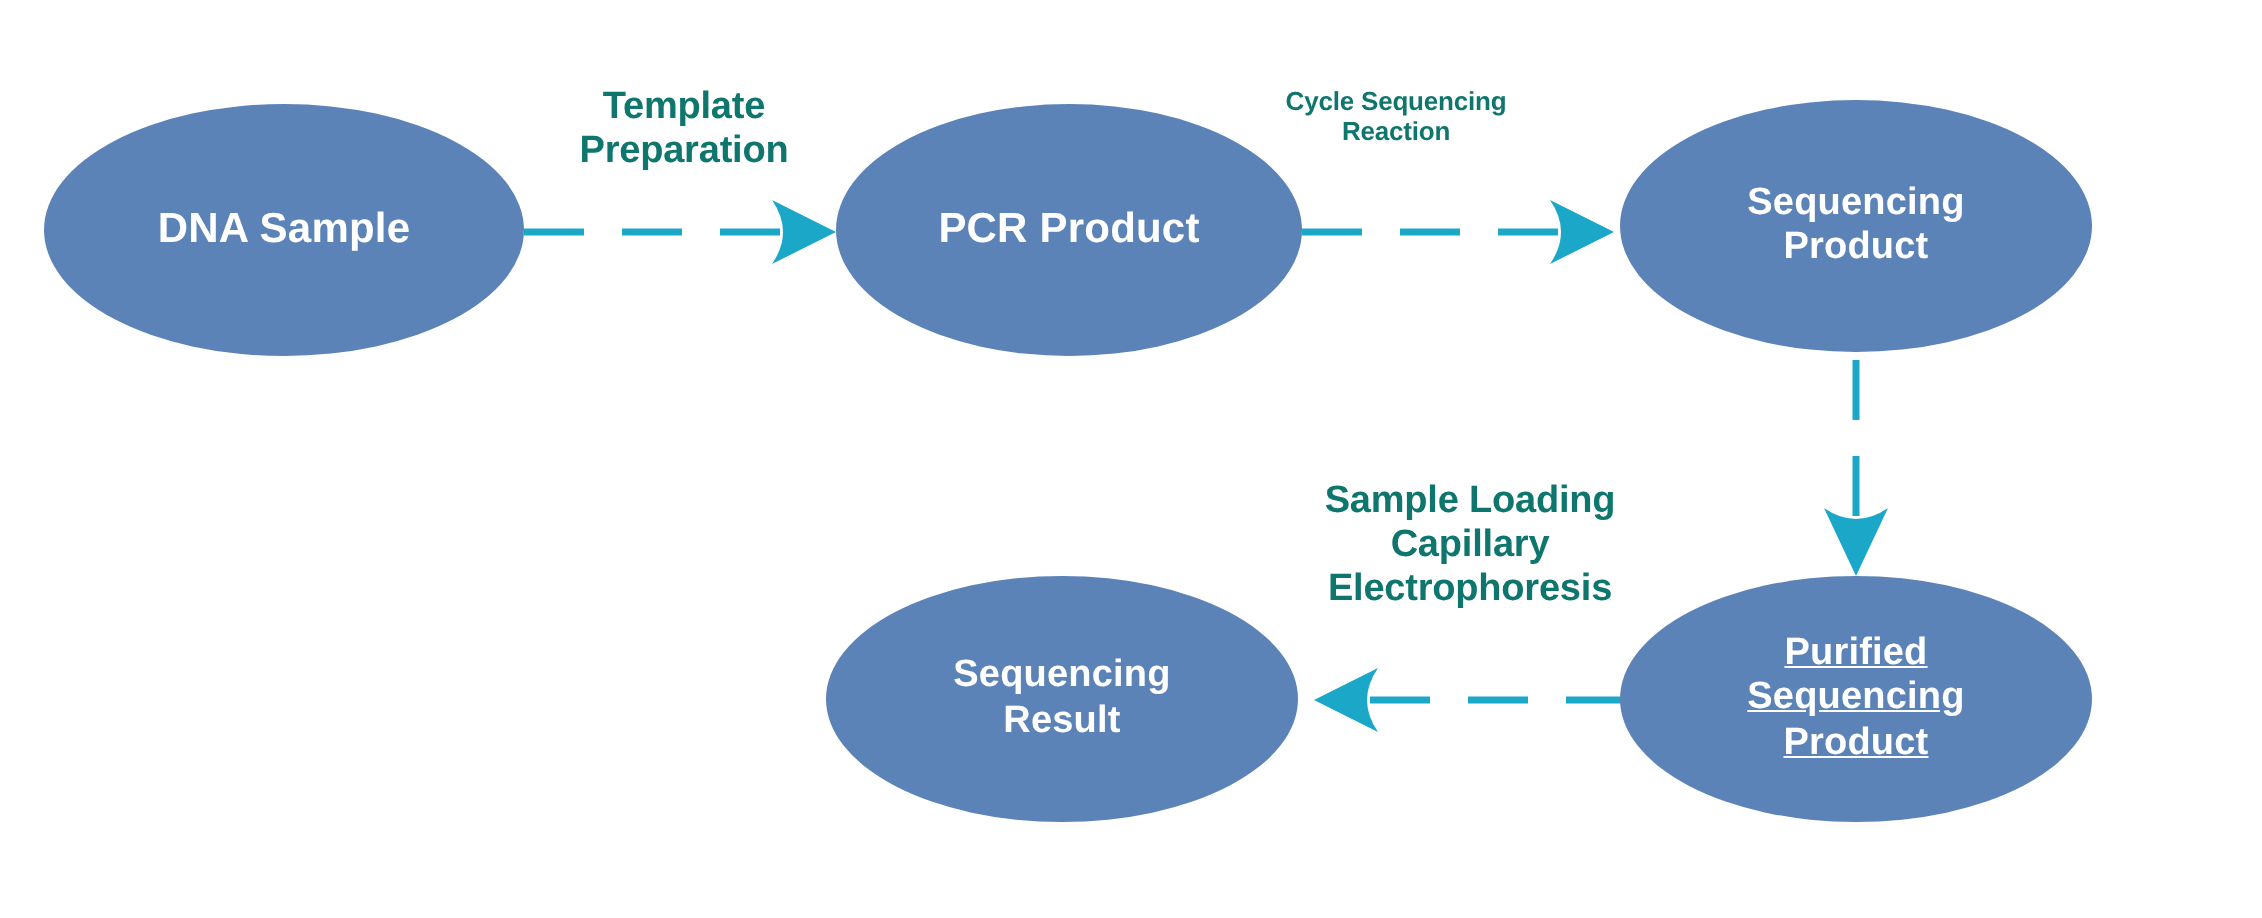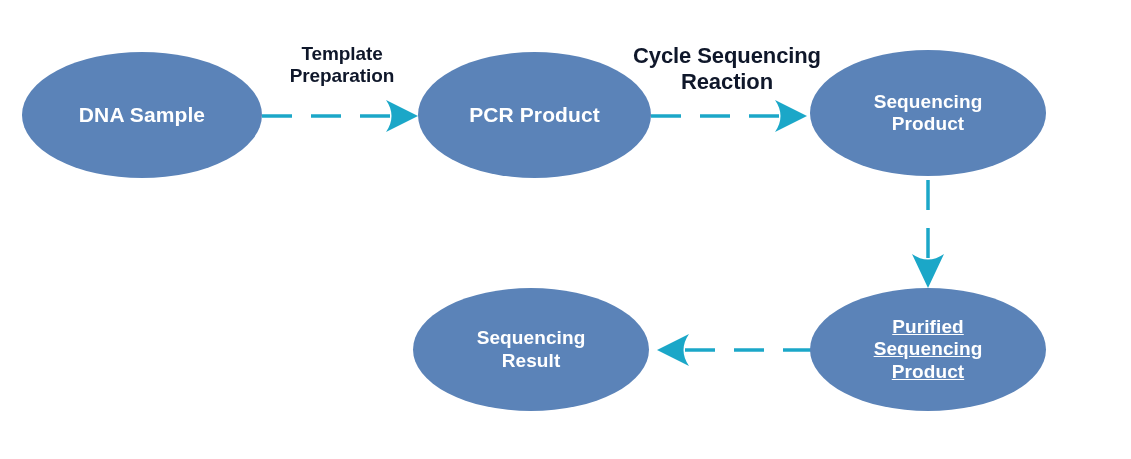--- a/index.html
+++ b/index.html
@@ -31,21 +31,21 @@
     letter-spacing: 0.1px;
     box-sizing: border-box;
   }
   .node-label {
     display: block;
     white-space: pre-line;
     padding: 0 8px;
   }
   .edge-label {
     position: absolute;
-    color: #0f172a;
+    color: #0f766e;
     font-weight: bold;
     text-align: center;
     line-height: 1.16;
     white-space: pre-line;
     letter-spacing: -0.1px;
   }
   .connector {
     position: absolute;
     overflow: visible;
   }
@@ -110,17 +110,20 @@
   </div>
 
   <div class="node" style="left:413px; top:288px; width:236px; height:123px; font-size:19px;">
     <span class="node-label">Sequencing
 Result</span>
   </div>
 
   <div class="edge-label" style="left:262px; top:43px; width:160px; font-size:19px;">Template
 Preparation</div>
 
-  <div class="edge-label" style="left:607px; top:43px; width:240px; font-size:22px;">Cycle Sequencing
+  <div class="edge-label" style="left:578px; top:43px; width:240px; font-size:13px;">Cycle Sequencing
 Reaction</div>
 
+  <div class="edge-label" style="left:627px; top:240px; width:216px; font-size:19px;">Sample Loading
+Capillary
+Electrophoresis</div>
 
 </div>
 
 </body></html>

